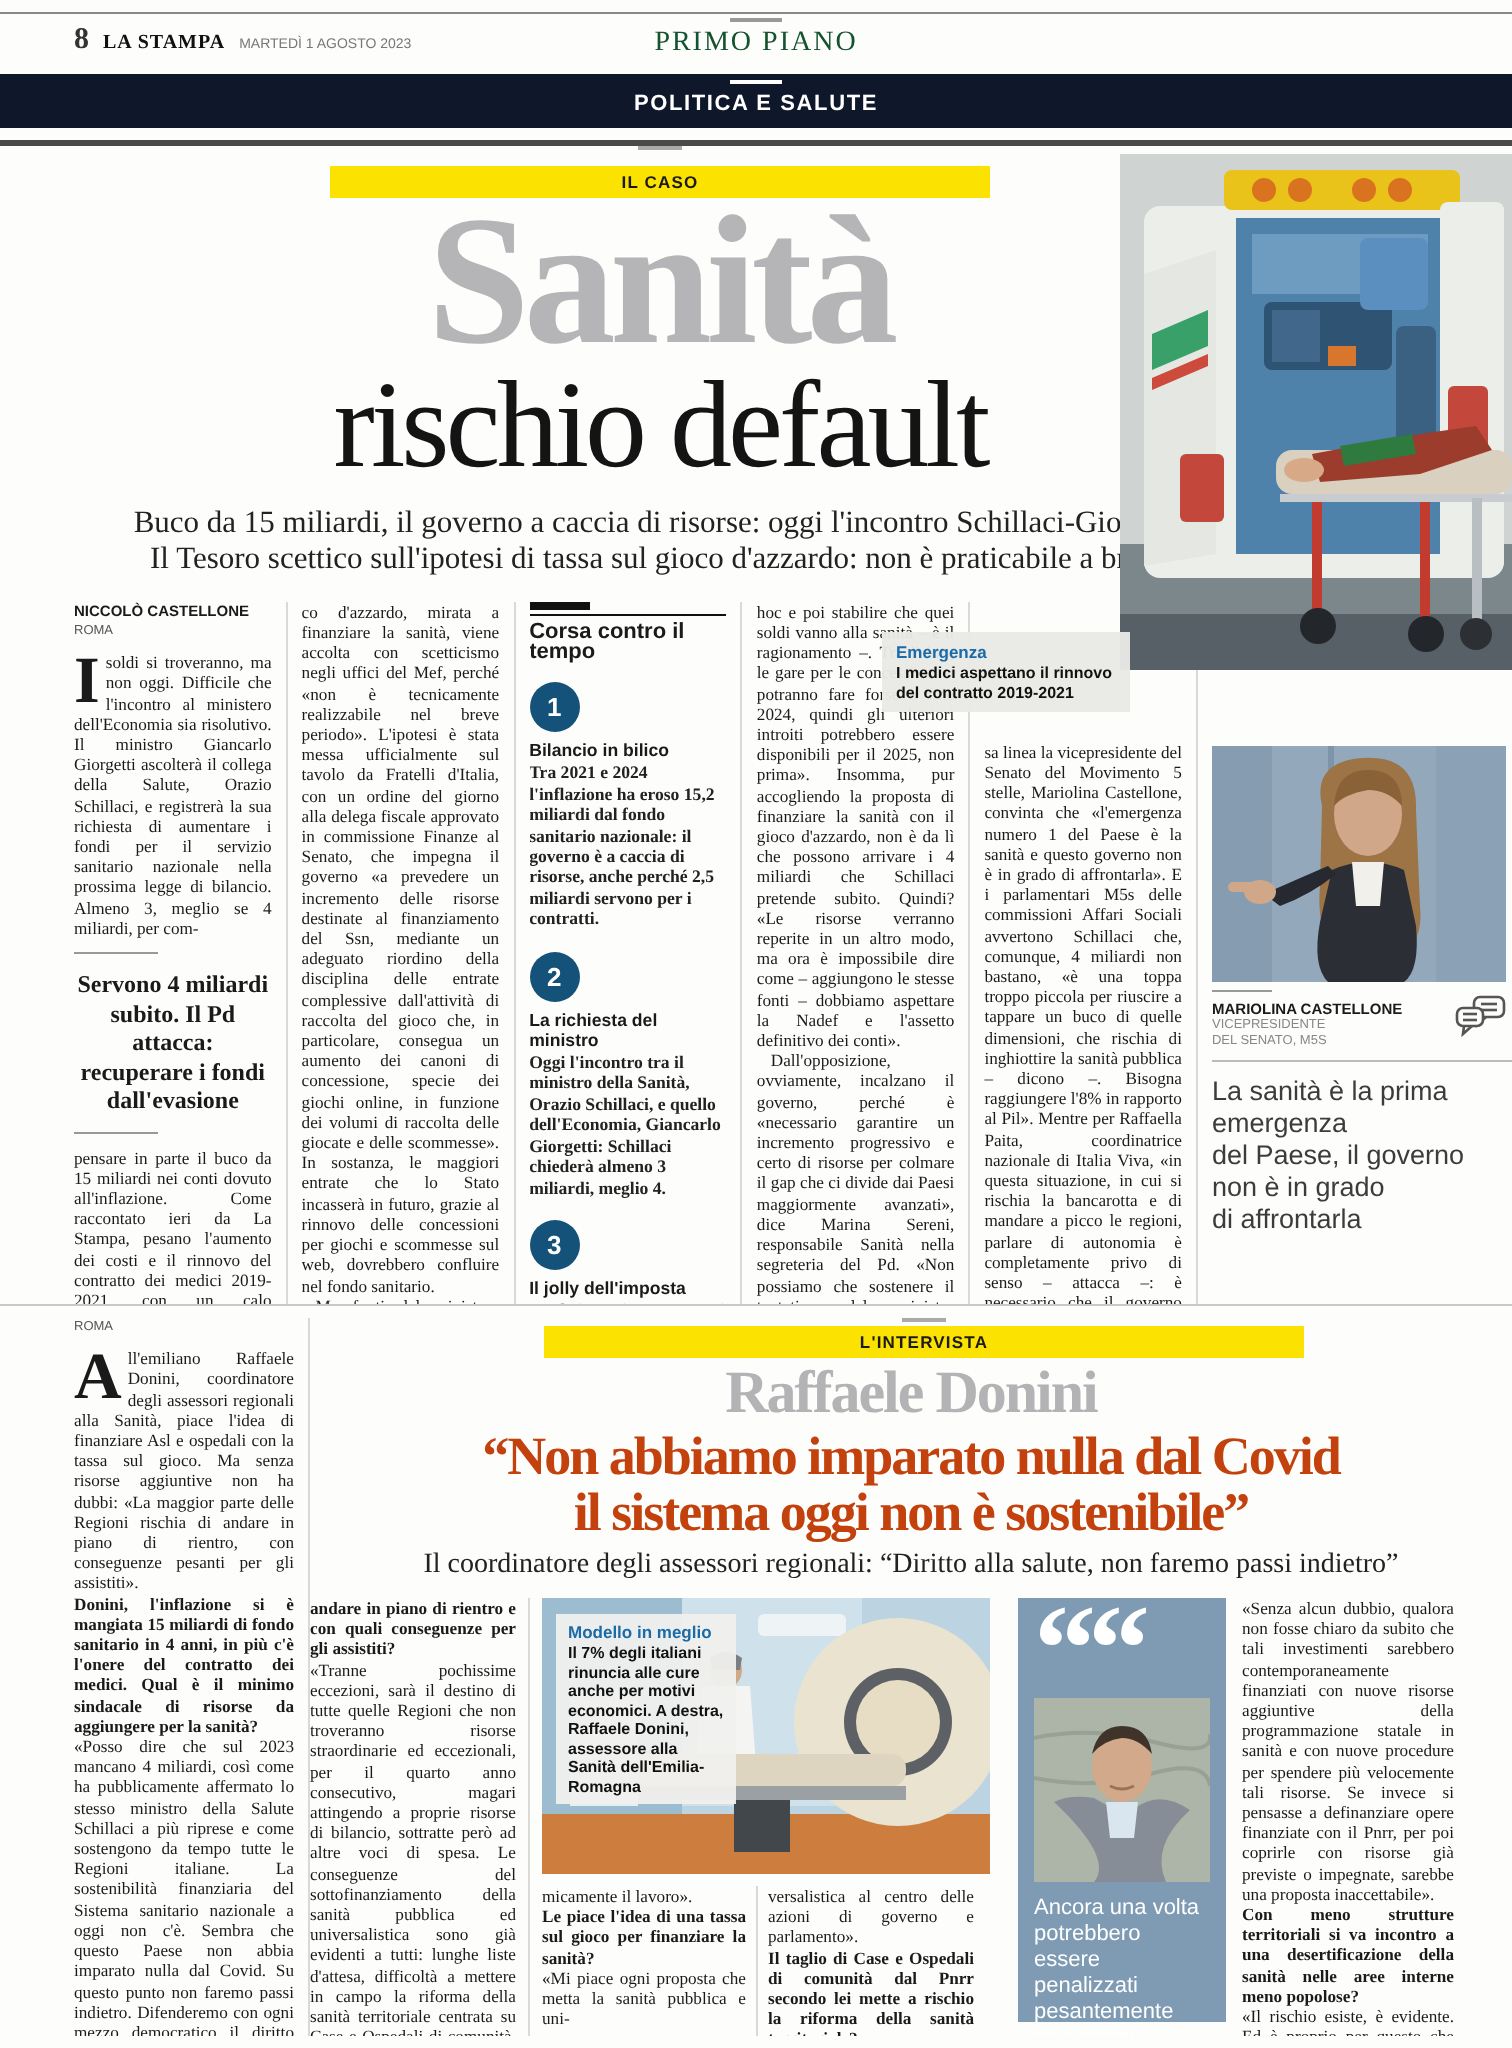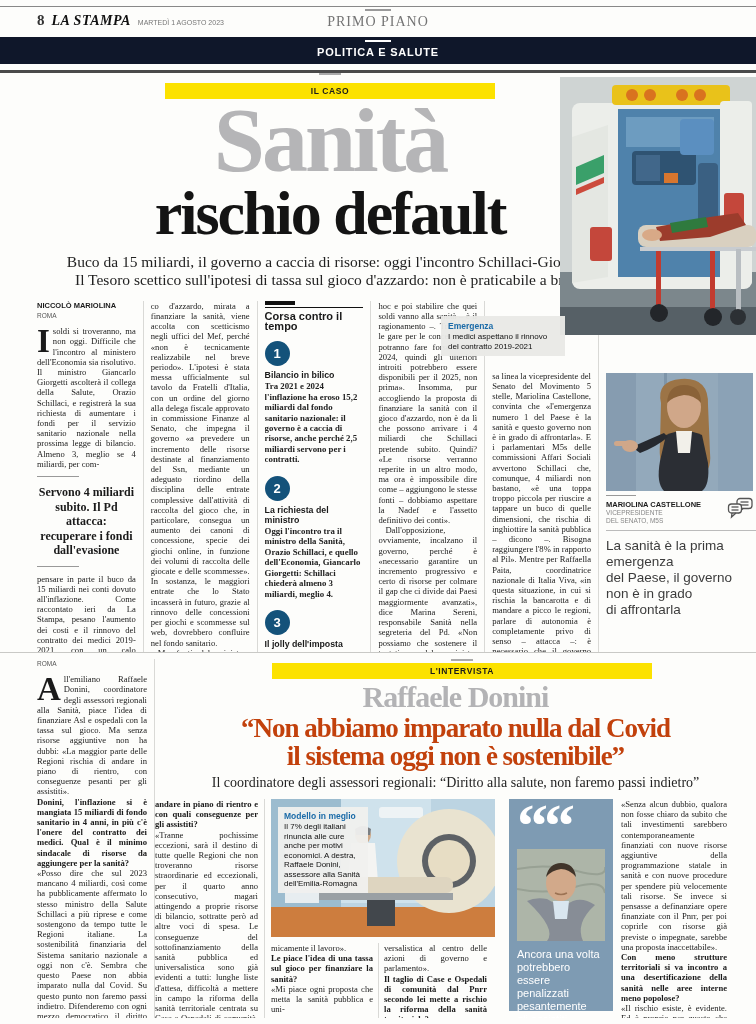--- a/index.html
+++ b/index.html
@@ -6,40 +6,40 @@
   html,body { background:#e9e9e9; }
   body { font-family:"Liberation Serif", serif; }
   .page { position:relative; width:756px; height:1024px; background:#fdfdfb; margin:0 auto; overflow:hidden; color:#1a1a1a; }
 
   
   .topbar { position:relative; padding-top:6px; }
   .topbar-rule { height:1px; background:#888; margin:0 0 0 0; }
   .topbar-row { position:relative; height:26px; }
   .mast-left { position:absolute; left:37px; top:5px; display:flex; align-items:baseline; gap:7px; }
   .pageno { font-size:15px; font-weight:bold; color:#333; }
-  .masthead { font-size:14px; font-weight:bold; letter-spacing:.5px; color:#111;font-style:italic; }
+  .masthead { font-size:10px; font-weight:bold; letter-spacing:.5px; color:#111; }
   .edition-date { font-size:7px; color:#777; font-family:"Liberation Sans",sans-serif; }
   .section-head { position:absolute; left:0; right:0; top:2px; text-align:center; }
   .section-head .dash { width:26px; height:2px; background:#999; margin:0 auto 3px; }
-  .section-title { font-size:14px; letter-spacing:1px; color:#737373; font-weight:normal; }
+  .section-title { font-size:14px; letter-spacing:1px; color:#14532d; font-weight:normal; }
 
   
   .banner { margin-top:4px; height:27px; background:#0f172a; text-align:center; position:relative; }
   .banner .dash { position:absolute; top:3px; left:50%; width:26px; margin-left:-13px; height:2px; background:#fff; }
   .banner-label { display:inline-block; margin-top:9px; color:#fff; font-family:"Liberation Sans",sans-serif; font-weight:bold; font-size:11px; letter-spacing:.8px; }
   .thick-rule { height:3px; background:#4a4a4a; margin-top:6px; }
 
   
   .case { position:relative; height:574px; }
   .ambulance-wrap { position:absolute; top:4px; right:0; width:196px; height:258px; overflow:hidden; }
   .kicker { width:330px; margin:8px auto 0 165px; background:#FCE200; text-align:center; font-family:"Liberation Sans",sans-serif; font-weight:bold; font-size:8.5px; letter-spacing:.6px; padding:3px 0; position:relative; }
   .kicker-dash { width:22px; height:2px; background:#aaa; margin:0 auto 2px 319px; }
   .hl-wrap { width:620px; margin-left:20px; text-align:center; }
   .hl1 { font-size:92px; line-height:.9; font-weight:bold; color:#b5b5b7; letter-spacing:-3px; }
-  .hl2 { font-size:62px; line-height:1; font-weight:bold; color:#141414; letter-spacing:-2px; }
+  .hl2 { font-size:62px; line-height:1; font-weight:normal; color:#141414; letter-spacing:-2px; }
   .standfirst { margin-top:9px; font-size:15.5px; line-height:18px; color:#222; }
 
   .grid { margin:12px 0 0 37px; width:719px; display:flex; height:352px; overflow:hidden; }
   .col { width:112px; padding-right:7px; margin-right:7px; border-right:1px solid #d9d9d6; overflow:hidden; font-size:8.6px; line-height:10.2px; text-align:justify; }
   .col:last-child { border-right:none; }
   .byline { font-family:"Liberation Sans",sans-serif; font-weight:bold; font-size:7.5px; }
   .dateline { font-family:"Liberation Sans",sans-serif; font-size:6.5px; color:#555; margin-bottom:5px; }
   .dropcap { float:left; font-size:33px; line-height:26px; padding:2px 3px 0 0; font-weight:bold; }
   .pullquote { margin:8px 0; text-align:center; font-weight:bold; font-size:12px; line-height:14.5px; }
   .srule { width:42px; height:1px; background:#999; margin:7px 0; }
@@ -49,21 +49,21 @@
   .tbox-bar { width:30px; height:4px; background:#111; margin-bottom:2px; }
   .tbox-title { font-weight:bold; font-size:11px; border-top:1px solid #111; padding-top:3px; margin-bottom:10px; }
   .titem { margin-bottom:11px; }
   .tnum { width:25px; height:25px; border-radius:50%; background:#14527A; color:#fff; font-weight:bold; font-size:13px; text-align:center; line-height:25px; margin-bottom:4px; }
   .ttitle { font-weight:bold; font-size:8.8px; margin-bottom:1px; }
   .ttext { font-family:"Liberation Serif",serif; font-size:8.8px; line-height:10.4px; font-weight:bold; color:#222; text-align:left; }
 
   
   .emerg { position:absolute; left:441px; top:243px; width:124px; background:rgba(233,233,230,.96); padding:5px 7px; font-family:"Liberation Sans",sans-serif; z-index:5; }
   .cap-title { color:#1B6BA8; font-weight:bold; font-size:8.5px; margin-bottom:1px; }
-  .cap-text { font-weight:normal; font-size:8px; line-height:9.5px; color:#111; }
+  .cap-text { font-weight:bold; font-size:8px; line-height:9.5px; color:#111; }
 
   
   .rail { width:150px; flex:none; font-family:"Liberation Sans",sans-serif; }
   .rail-photo { margin-top:72px; width:147px; height:118px; overflow:hidden; }
   .rail-cap { border-bottom:1px solid #bbb; padding:4px 0 5px; position:relative; }
   .rail-cap .srule { margin:0 0 4px; width:30px; }
   .rail-name { font-weight:bold; font-size:7.5px; }
   .rail-role { font-size:6.5px; color:#888; line-height:8px; }
   .bubble-icon { position:absolute; right:2px; top:6px; }
   .rail-quote { margin-top:7px; font-size:13.5px; line-height:16px; color:#3c3c3c; white-space:pre-line; font-weight:normal; }
@@ -169,21 +169,21 @@
       </div>
     </div>
 
     <div class="emerg">
       <div class="cap-title">Emergenza</div>
       <div class="cap-text">I medici aspettano il rinnovo del contratto 2019-2021</div>
     </div>
 
     <div class="grid">
       <div class="col">
-        <div class="byline">NICCOLÒ MARIOLINA</div>
+        <div class="byline">NICCOLÒ CASTELLONE</div>
         <div class="dateline">ROMA</div>
         <p><span class="dropcap">I</span><span>soldi si troveranno, ma non oggi. Difficile che l'incontro al ministero dell'Economia sia risolutivo. Il ministro Giancarlo Giorgetti ascolterà il collega della Salute, Orazio Schillaci, e registrerà la sua richiesta di aumentare i fondi per il servizio sanitario nazionale nella prossima legge di bilancio. Almeno 3, meglio se 4 miliardi, per com-</span></p>
         <div class="srule"></div>
         <div class="pullquote">Servono 4 miliardi subito. Il Pd attacca: recuperare i fondi dall'evasione</div>
         <div class="srule"></div>
         <p>pensare in parte il buco da 15 miliardi nei conti dovuto all'inflazione. Come raccontato ieri da La Stampa, pesano l'aumento dei costi e il rinnovo del contratto dei medici 2019-2021, con un calo dell'11,5% della reale capacità di spesa. L'obiettivo di recuperare risorse è condiviso, ma lo strumento per raggiungerlo è tutto da definire. La proposta di una tassa sul gio-</p>
       </div>
 
       <div class="col">
         <p>co d'azzardo, mirata a finanziare la sanità, viene accolta con scetticismo negli uffici del Mef, perché «non è tecnicamente realizzabile nel breve periodo». L'ipotesi è stata messa ufficialmente sul tavolo da Fratelli d'Italia, con un ordine del giorno alla delega fiscale approvato in commissione Finanze al Senato, che impegna il governo «a prevedere un incremento delle risorse destinate al finanziamento del Ssn, mediante un adeguato riordino della disciplina delle entrate complessive dall'attività di raccolta del gioco che, in particolare, consegua un aumento dei canoni di concessione, specie dei giochi online, in funzione dei volumi di raccolta delle giocate e delle scommesse». In sostanza, le maggiori entrate che lo Stato incasserà in futuro, grazie al rinnovo delle concessioni per giochi e scommesse sul web, dovrebbero confluire nel fondo sanitario.</p>

